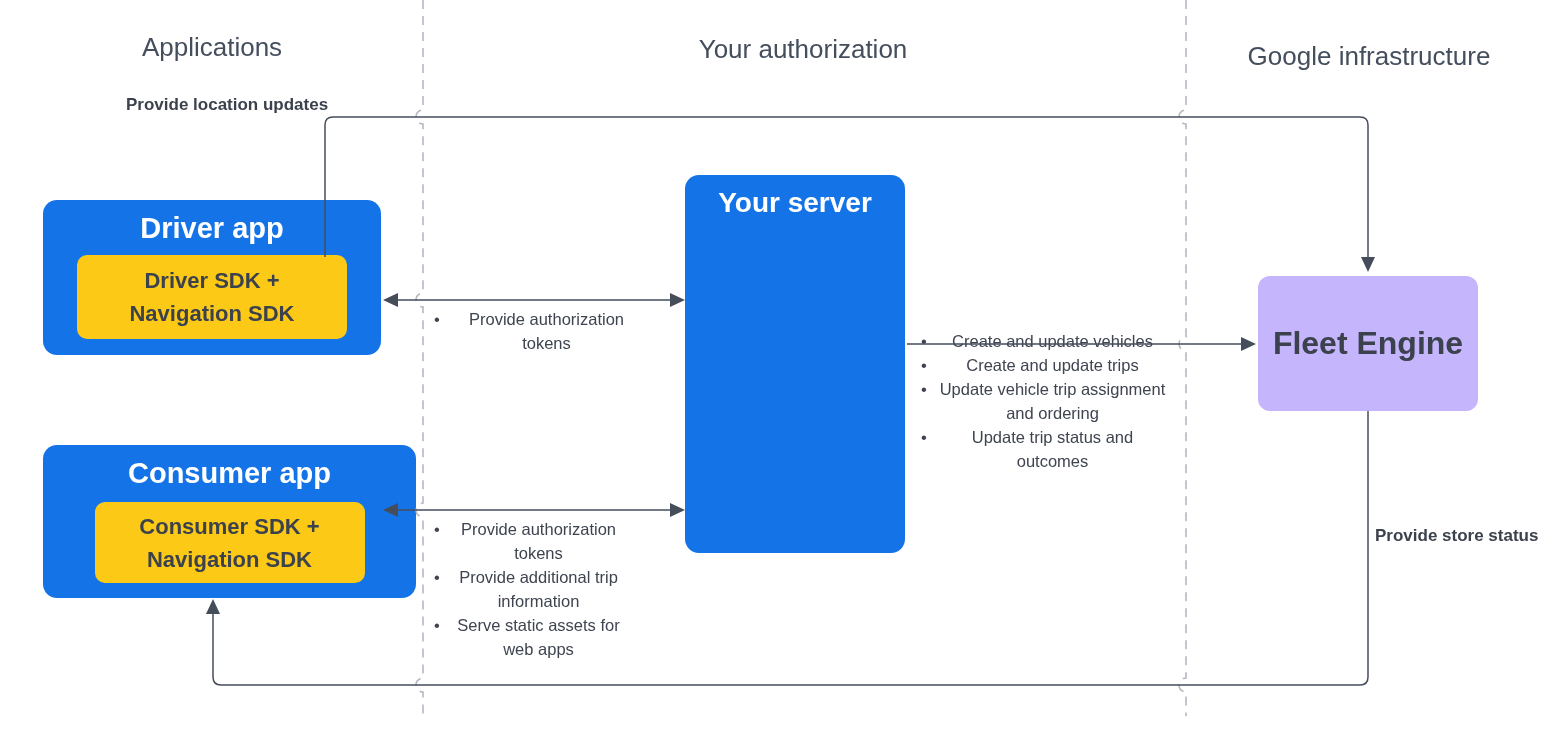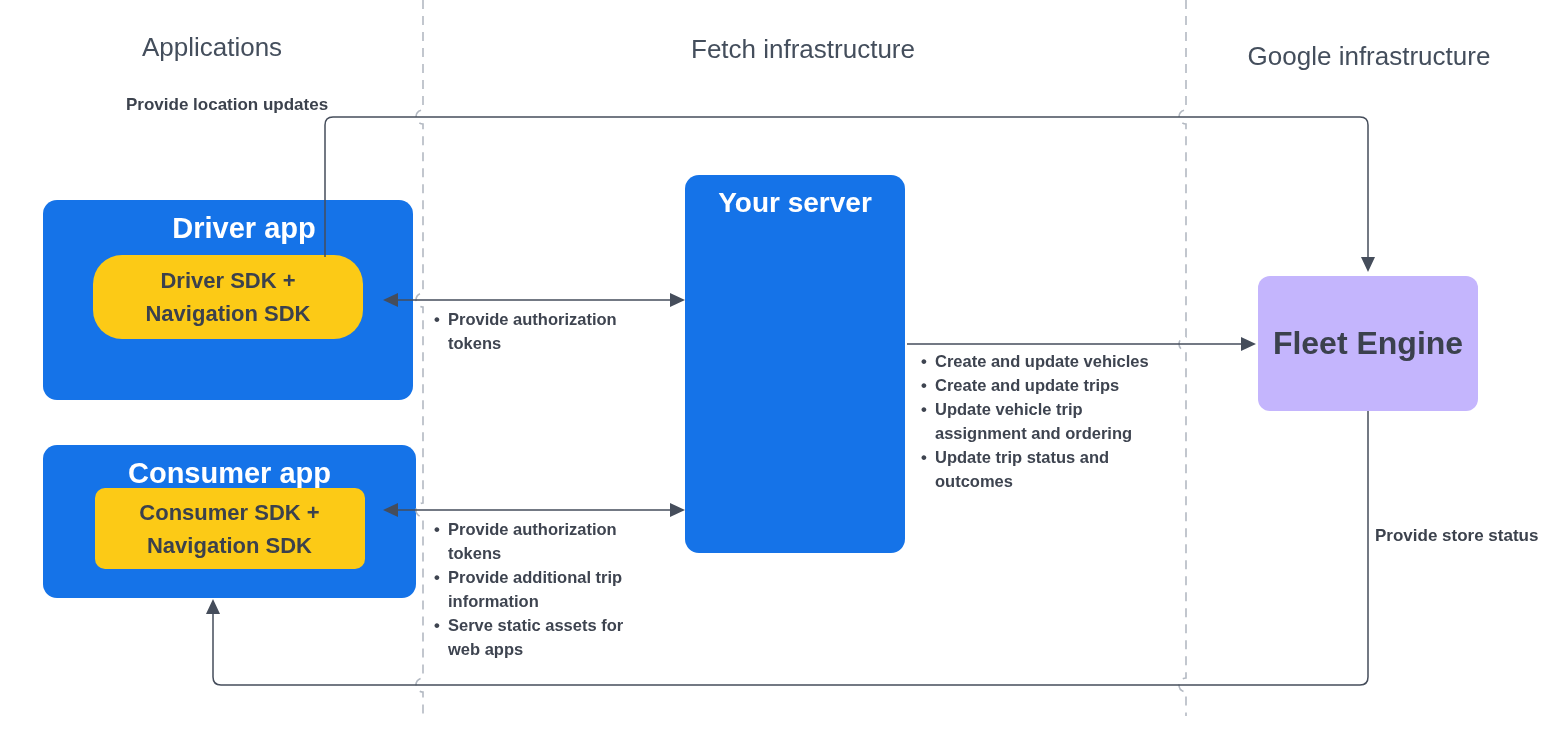--- a/index.html
+++ b/index.html
@@ -50,24 +50,24 @@
     justify-content:center;
     text-align:center;
   }
   .sdk-label{
     width:200px;
     font-size:22px;
     line-height:33px;
     font-weight:700;
     color:#3b414d;
   }
-  #driver-app{left:35px;top:200px;width:338px;height:200px;padding-left:32px;}
-  #driver-sdk{top:55px;width:270px;height:84px;border-radius:29px;}
+  #driver-app{left:35px;top:200px;width:338px;height:155px;}
+  #driver-sdk{top:55px;width:270px;height:84px;}
   #consumer-app{left:35px;top:445px;width:373px;height:153px;}
-  #consumer-sdk{top:43px;width:270px;height:81px;}
+  #consumer-sdk{top:57px;width:270px;height:81px;}
   #your-server{left:677px;top:175px;width:220px;height:378px;}
   #your-server .node-title{font-size:28px;}
   #fleet-engine{
     left:1250px;top:276px;width:220px;height:135px;
     background:#c4b5fd;border-radius:12px;
     display:flex;align-items:center;justify-content:center;
   }
   #fleet-engine .fleet-label{
     font-size:32px;font-weight:700;color:#3b414d;
   }
@@ -89,47 +89,48 @@
     position:absolute;
     list-style:none;
     margin:0;padding:0;
     z-index:2;
   }
   ul.bullets li{
     position:relative;
     padding-left:15px;
     font-size:16.5px;
     line-height:24px;
-    font-weight:700;
+    font-weight:400;
     color:#3e4450;
+    text-align:center;
   }
   ul.bullets li::before{
     content:"\2022";
     position:absolute;
     left:1px;top:0;
   }
   #list-driver-server{left:425px;top:307px;width:212px;}
   #list-consumer-server{left:425px;top:517px;width:196px;}
-  #list-server-fleet{left:912px;top:349px;width:250px;}
+  #list-server-fleet{left:912px;top:329px;width:250px;}
 
   
   svg.wires{
     position:absolute;
     left:0;top:0;
     z-index:5;
     pointer-events:none;
   }
 </style>
 </head>
 <body>
 
 <div class="canvas">
 
   <div class="col-header" id="hdr-apps">Applications</div>
-  <div class="col-header" id="hdr-your">Fetch infrastructure</div>
+  <div class="col-header" id="hdr-your">Your authorization</div>
   <div class="col-header" id="hdr-google">Google infrastructure</div>
 
   <div class="node" id="driver-app">
     <div class="node-title">Driver app</div>
     <div class="sdk-box" id="driver-sdk">
       <div class="sdk-label">Driver SDK + Navigation SDK</div>
     </div>
   </div>
 
   <div class="node" id="consumer-app">

